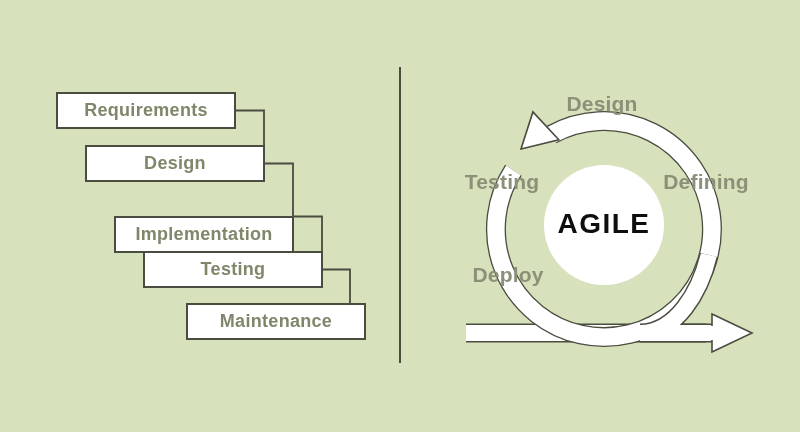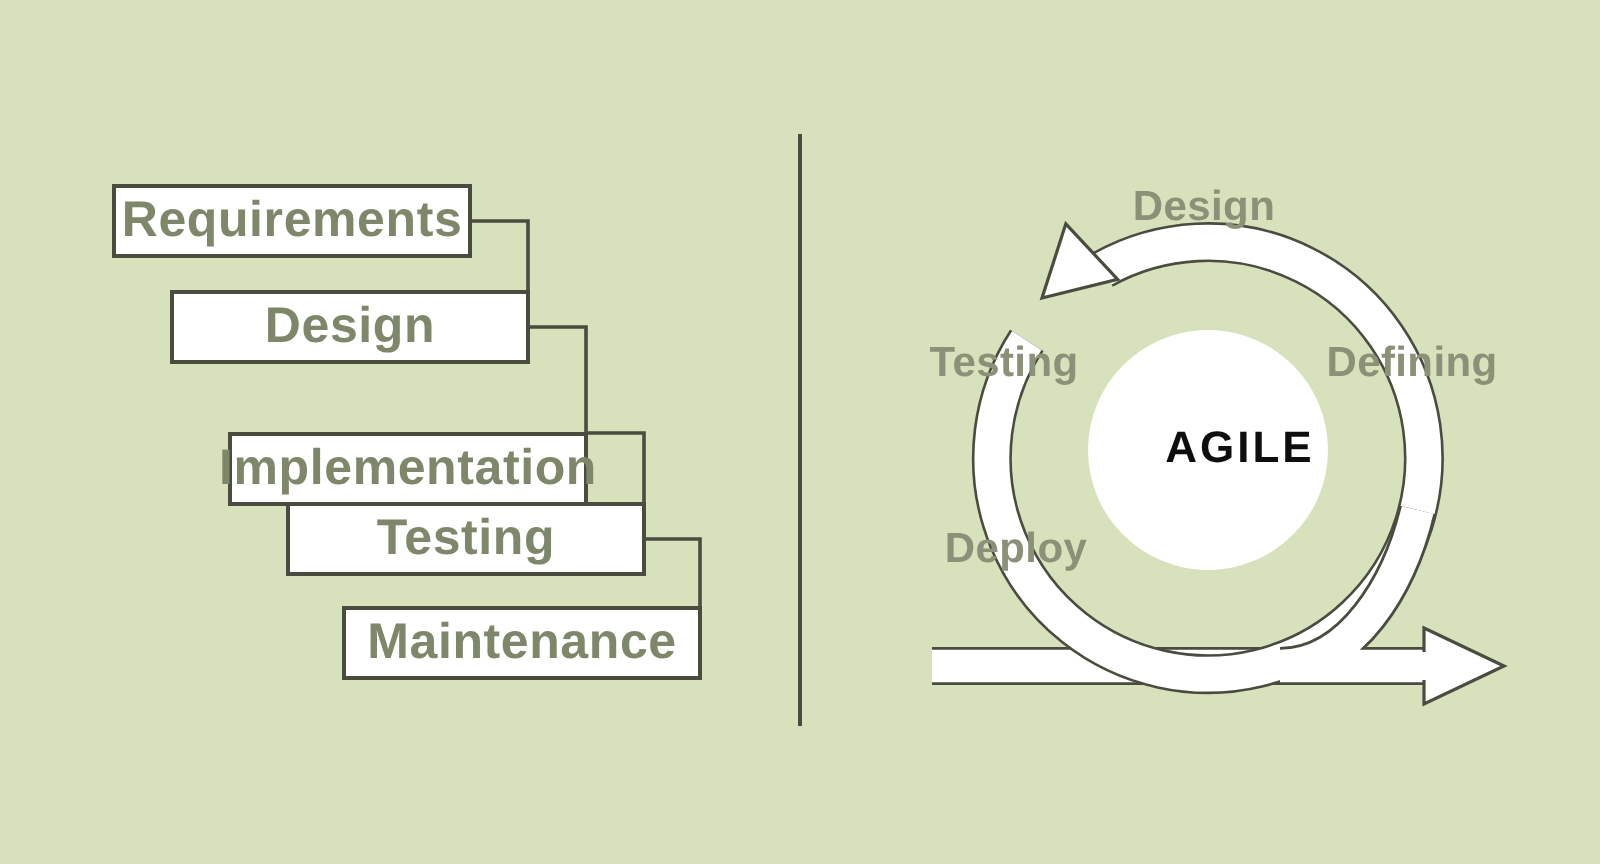--- a/index.html
+++ b/index.html
@@ -15,34 +15,34 @@
   .layer{position:absolute;left:0;top:0;width:800px;height:432px;pointer-events:none;}
   .dk{fill:none;stroke:var(--line);}
   .wt{fill:none;stroke:var(--white);}
   
   .wf-box{
     position:absolute;width:180px;height:37px;box-sizing:border-box;
     background:var(--white);border:2px solid var(--line);
     display:flex;align-items:center;justify-content:center;
   }
   .wf-box span{
-    font-size:25px;font-weight:bold;color:var(--box-text);letter-spacing:.3px;
+    font-size:18px;font-weight:bold;color:var(--box-text);letter-spacing:.3px;
     white-space:nowrap;
   }
   
   .divider{position:absolute;left:399px;top:67px;width:2px;height:296px;background:var(--line);}
   
   .phase{
     position:absolute;transform:translateX(-50%);
     font-size:21px;font-weight:bold;color:var(--phase-text);
     white-space:nowrap;letter-spacing:.2px;
   }
   .agile-center{
-    position:absolute;left:620px;top:224px;transform:translate(-50%,-50%);
-    font-size:22px;font-weight:bold;color:var(--agile-text);letter-spacing:1.5px;
+    position:absolute;left:604px;top:224px;transform:translate(-50%,-50%);
+    font-size:28px;font-weight:bold;color:var(--agile-text);letter-spacing:1.5px;
     white-space:nowrap;
   }
 </style>
 </head>
 <body>
 
 <div class="canvas">
 
   <svg class="layer" viewBox="0 0 800 432">
     <polyline points="235,110.5 264,110.5 264,163.5 293,163.5 293,216.5 322,216.5 322,269.5 350,269.5 350,321.5" fill="none" stroke="var(--line)" stroke-width="1.8"></polyline>
@@ -53,21 +53,21 @@
     </div>
   <div class="wf-box" style="left:85px;top:145px">
       <span>Design</span>
     </div>
   <div class="wf-box" style="left:114px;top:216px">
       <span>Implementation</span>
     </div>
   <div class="wf-box" style="left:143px;top:251px">
       <span>Testing</span>
     </div>
-  <div class="wf-box" style="left:171px;top:303px">
+  <div class="wf-box" style="left:186px;top:303px">
       <span>Maintenance</span>
     </div>
 
   <div class="divider"></div>
 
   <svg class="layer" viewBox="0 0 800 432">
     <g>
 
       <path class="dk" stroke-width="19" d="M466,333 H712"></path>
       <path class="wt" stroke-width="16.2" d="M466,333 H712"></path>

